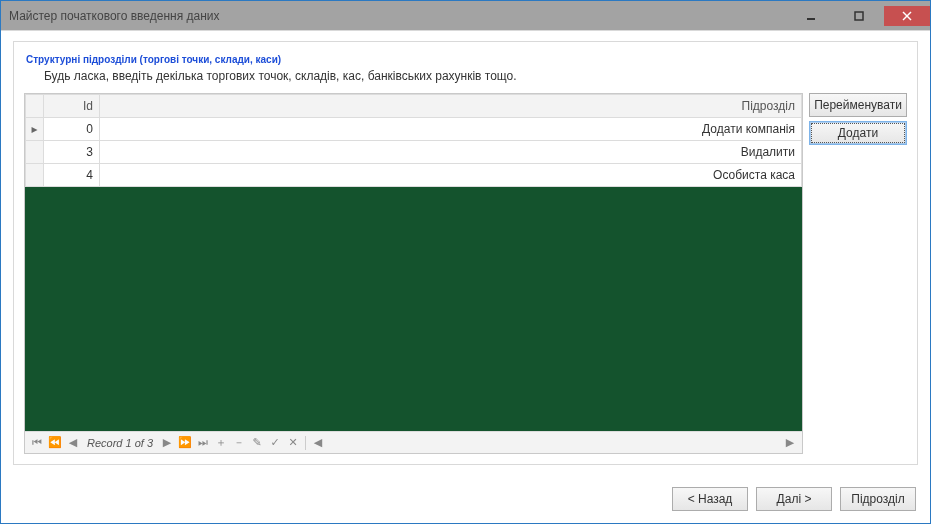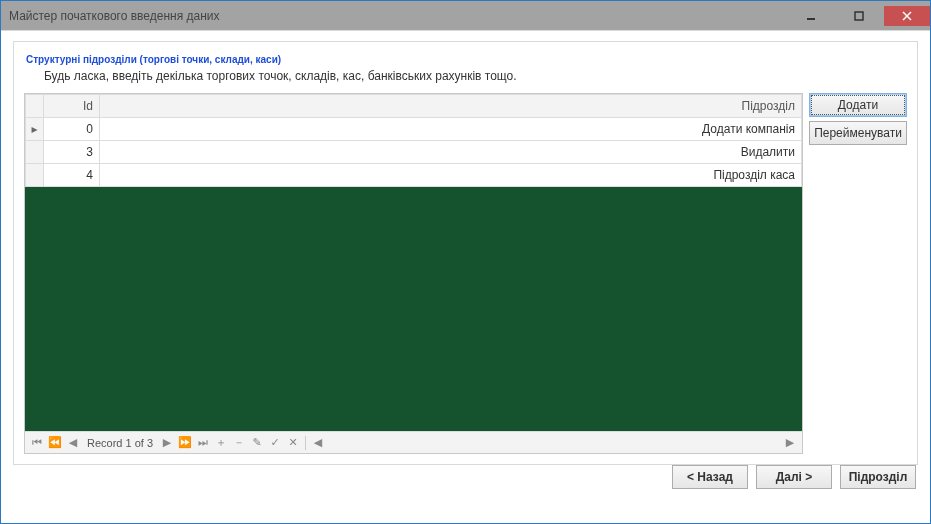--- a/index.html
+++ b/index.html
@@ -20,26 +20,26 @@
   table { border-collapse:collapse; width:100%; }
   th, td { border:1px solid #dcdcdc; font-size:12px; text-align:right; height:22px; line-height:22px; }
   th { background:#f3f3f3; color:#555; font-weight:normal; padding:0 6px; }
   th.sel, td.sel { width:18px; background:#f3f3f3; padding:0; text-align:center; }
   th.idcol, td.idcol { width:56px; text-align:right; padding:0 6px; }
   td { padding:0 6px; background:#fff; }
   .row-indicator { color:#666; }
   .navbar { height:22px; border-top:1px solid #dcdcdc; background:#f3f3f3; display:flex; align-items:center; padding:0 4px; gap:2px; font-size:11px; color:#777; }
   .nav-btn { width:16px; height:16px; display:flex; align-items:center; justify-content:center; color:#888; cursor:default; }
   .nav-sep { width:1px; height:14px; background:#ccc; margin:0 2px; }
-  .nav-text { color:#555; padding:0 4px; }
+  .nav-text { color:#555; padding:0 4px;font-style:italic; }
   .nav-spacer { flex:1; }
   .side-buttons { width:98px; display:flex; flex-direction:column; gap:4px; }
   .btn { height:24px; border:1px solid #acacac; background:linear-gradient(#f7f7f7,#e6e6e6); font-size:12px; color:#333; display:flex; align-items:center; justify-content:center; cursor:default; }
   .btn.focus { outline:1px dotted #555; outline-offset:-3px; border-color:#7eb4ea; box-shadow:0 0 0 1px rgba(126,180,234,0.6) inset; }
-  .footer { height:46px; display:flex; align-items:flex-start; justify-content:flex-end; gap:8px; padding:0 2px;font-weight:bold; }
+  .footer { height:46px; display:flex; align-items:flex-end; justify-content:flex-end; gap:8px; padding:0 2px; }
   .footer .btn { width:76px; }
 </style>
 </head>
 <body>
 
 <div class="window">
   <div class="titlebar">
     <span class="titlebar-text">Майстер початкового введення даних</span>
     <div class="win-btn">
       <svg width="10" height="10">
@@ -82,21 +82,21 @@
                   <td>Додати компанія</td>
                 </tr>
                 <tr>
                   <td class="sel"></td>
                   <td class="idcol">3</td>
                   <td>Видалити</td>
                 </tr>
                 <tr>
                   <td class="sel"></td>
                   <td class="idcol">4</td>
-                  <td>Підрозділ каса</td>
+                  <td>Особиста каса</td>
                 </tr>
               </tbody>
             </table>
           </div>
           <div class="navbar">
             <div class="nav-btn">⏮</div>
             <div class="nav-btn">⏪</div>
             <div class="nav-btn">◀</div>
             <span class="nav-text">Record 1 of 3</span>
             <div class="nav-btn">▶</div>
@@ -108,22 +108,22 @@
             <div class="nav-btn">✓</div>
             <div class="nav-btn">✕</div>
             <div class="nav-sep"></div>
             <div class="nav-btn">◀</div>
             <div class="nav-spacer"></div>
             <div class="nav-btn">▶</div>
           </div>
         </div>
 
         <div class="side-buttons">
+          <div class="btn">Перейменувати</div>
           <div class="btn focus">Додати</div>
-          <div class="btn">Перейменувати</div>
         </div>
       </div>
     </div>
 
     <div class="footer">
       <div class="btn">&lt; Назад</div>
       <div class="btn">Далі &gt;</div>
       <div class="btn">Підрозділ</div>
     </div>
   </div>

